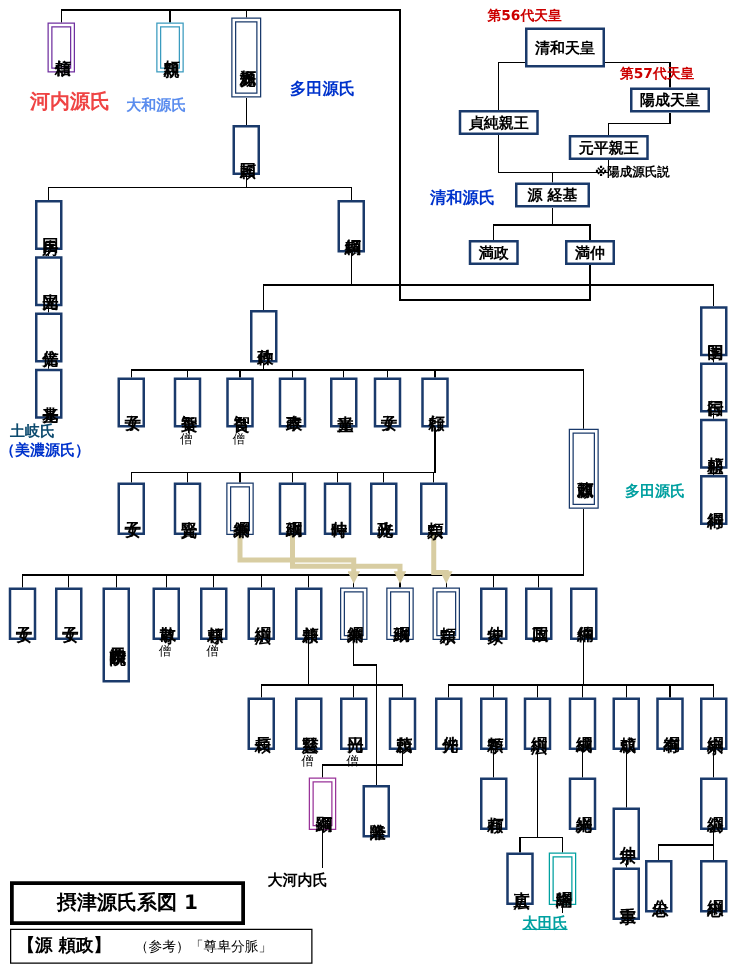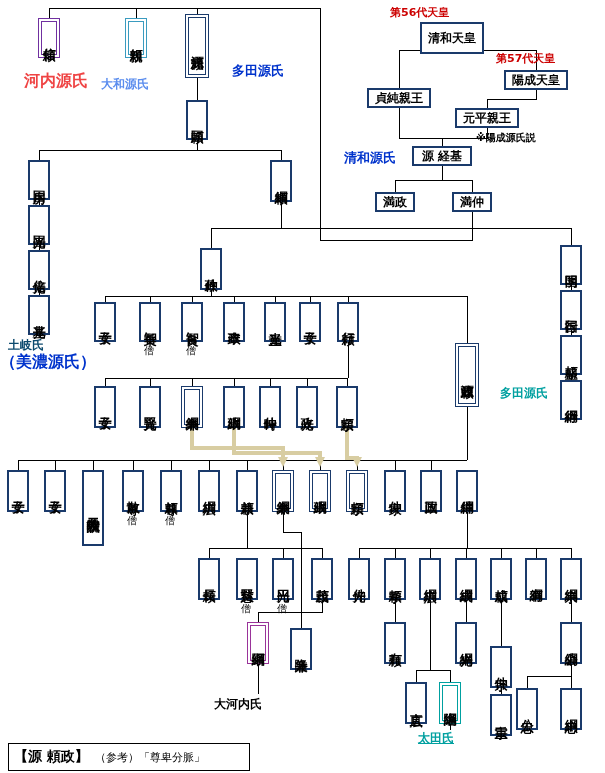--- a/index.html
+++ b/index.html
@@ -14,21 +14,21 @@
   .dbl{border-width:4px;border-style:double;}
   .monk{position:absolute;font-size:10px;color:#000;z-index:2;}
   .lbl{position:absolute;font-weight:bold;white-space:nowrap;z-index:2;}
   .note{position:absolute;left:12px;top:681px;font-size:11px;color:#000;z-index:2;}
   .minibox{display:inline-block;width:10px;height:10px;border:3px double #1a3a6b;
            vertical-align:-1px;margin:0 3px 0 6px;background:#fff;}
   .title-box{position:absolute;left:8px;top:705px;width:188px;height:35px;border:3px solid #000;
              display:flex;align-items:center;justify-content:center;font-size:16px;font-weight:bold;
              background:#fff;z-index:2;box-sizing:border-box;}
   .subtitle-box{position:absolute;left:8px;top:743px;width:242px;height:28px;border:1px solid #000;
-                display:flex;align-items:center;gap:6px;padding:0 5px;background:#fff;z-index:2;
+                display:flex;align-items:center;gap:19px;padding:0 5px;background:#fff;z-index:2;
                 box-sizing:border-box;}
   .sub-main{font-size:14px;font-weight:bold;white-space:nowrap;}
   .sub-note{font-size:11px;white-space:nowrap;}
 </style>
 </head>
 <body>
 
 <div id="stage">
 
   <svg id="lines" width="605" height="773" viewBox="0 0 605 773">
@@ -198,26 +198,29 @@
       <div class="node vbox" style="left: 516px; top: 688px; width: 22px; height: 42px; border-color: rgb(26, 58, 107);">公忠</div>
       <div class="node vbox" style="left: 560px; top: 688px; width: 22px; height: 42px; border-color: rgb(26, 58, 107);">忠綱</div>
       <div class="lbl" style="left: 24px; top: 71px; color: #ef4444; font-size: 16px;">河内源氏</div>
       <div class="lbl" style="left: 101px; top: 76px; color: rgb(91, 141, 238); font-size: 12px;">大和源氏</div>
       <div class="lbl" style="left: 232px; top: 62px; color: rgb(0, 51, 204); font-size: 13px;">多田源氏</div>
       <div class="lbl" style="left: 390px; top: 5px; color: rgb(204, 0, 0); font-size: 11px;">第56代天皇</div>
       <div class="lbl" style="left: 496px; top: 51px; color: rgb(204, 0, 0); font-size: 11px;">第57代天皇</div>
       <div class="lbl" style="left: 476px; top: 131px; color: rgb(0, 0, 0); font-size: 10px;">※陽成源氏説</div>
       <div class="lbl" style="left: 344px; top: 149px; color: rgb(0, 51, 204); font-size: 13px;">清和源氏</div>
       <div class="lbl" style="left: 8px; top: 337px; color: #0c4a6e; font-size: 12px;">土岐氏</div>
-      <div class="lbl" style="left: 0px; top: 352px; color: rgb(0, 51, 204); font-size: 16px;">（美濃源氏）</div>
+      <div class="lbl" style="left: 0px; top: 352px; color: rgb(0, 51, 204); font-size: 12px;">（美濃源氏）</div>
       <div class="lbl" style="left: 500px; top: 385px; color: rgb(0, 160, 160); font-size: 12px;">多田源氏</div>
       <div class="lbl" style="left: 214px; top: 696px; color: #000000; font-size: 12px;">大河内氏</div>
       <div class="lbl" style="left: 418px; top: 730px; color: rgb(0, 160, 160); font-size: 12px; text-decoration: underline;">太田氏</div>
     </div>
 
 
+  <div class="title-box">
+    <span>摂津源氏系図 1</span>
+  </div>
 
   <div class="subtitle-box">
     <span class="sub-main">【源 頼政】</span>
     <span class="sub-note">（参考）「尊卑分脈」</span>
   </div>
 
 </div>
 
 </body></html>

